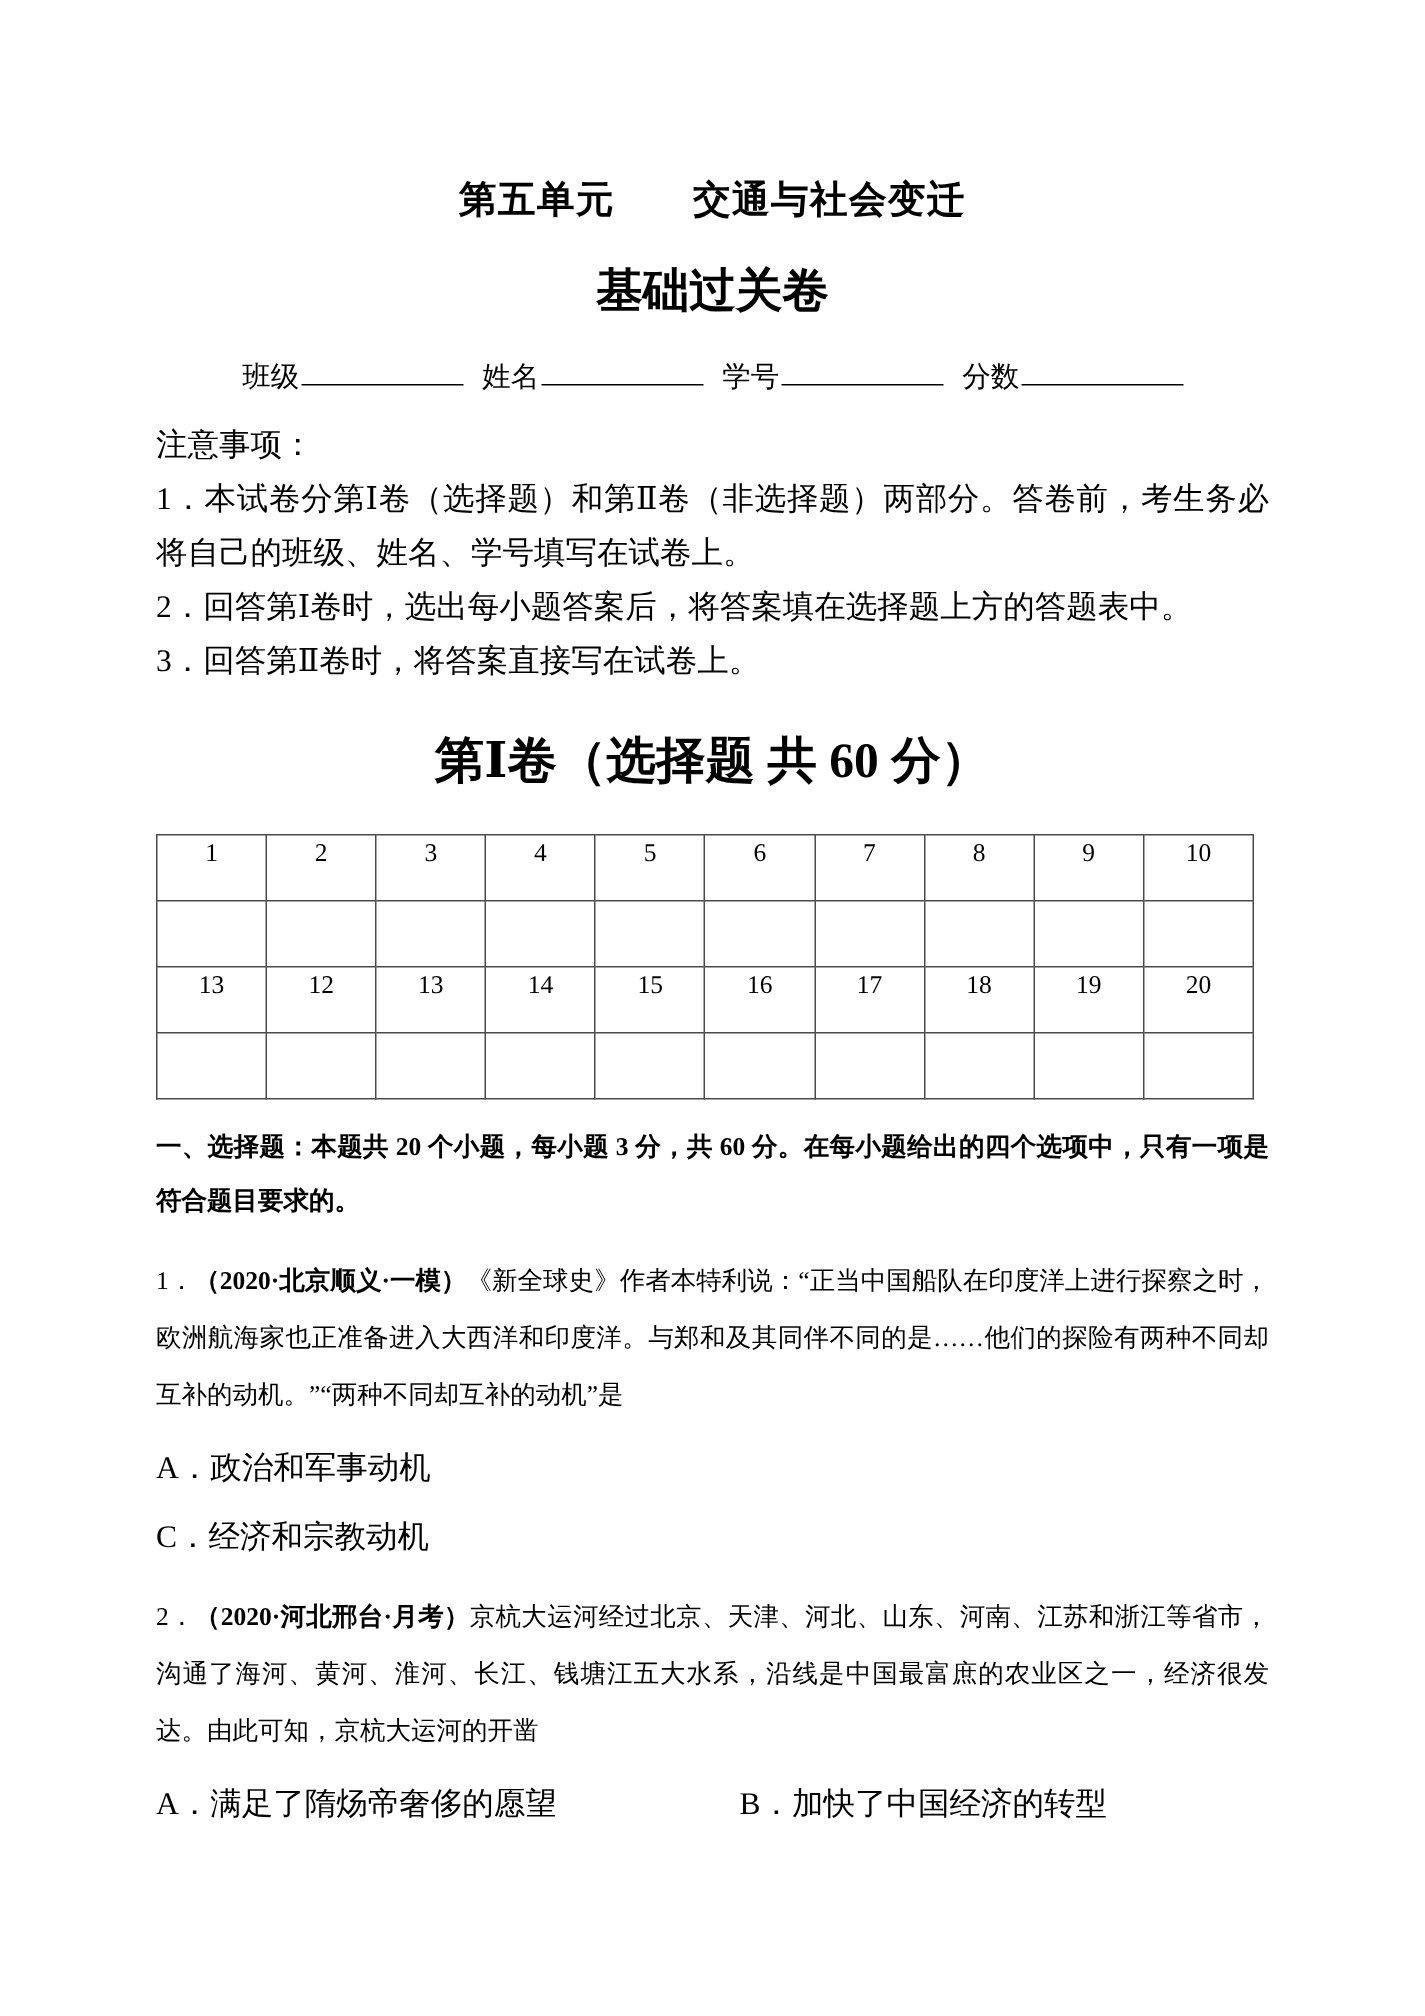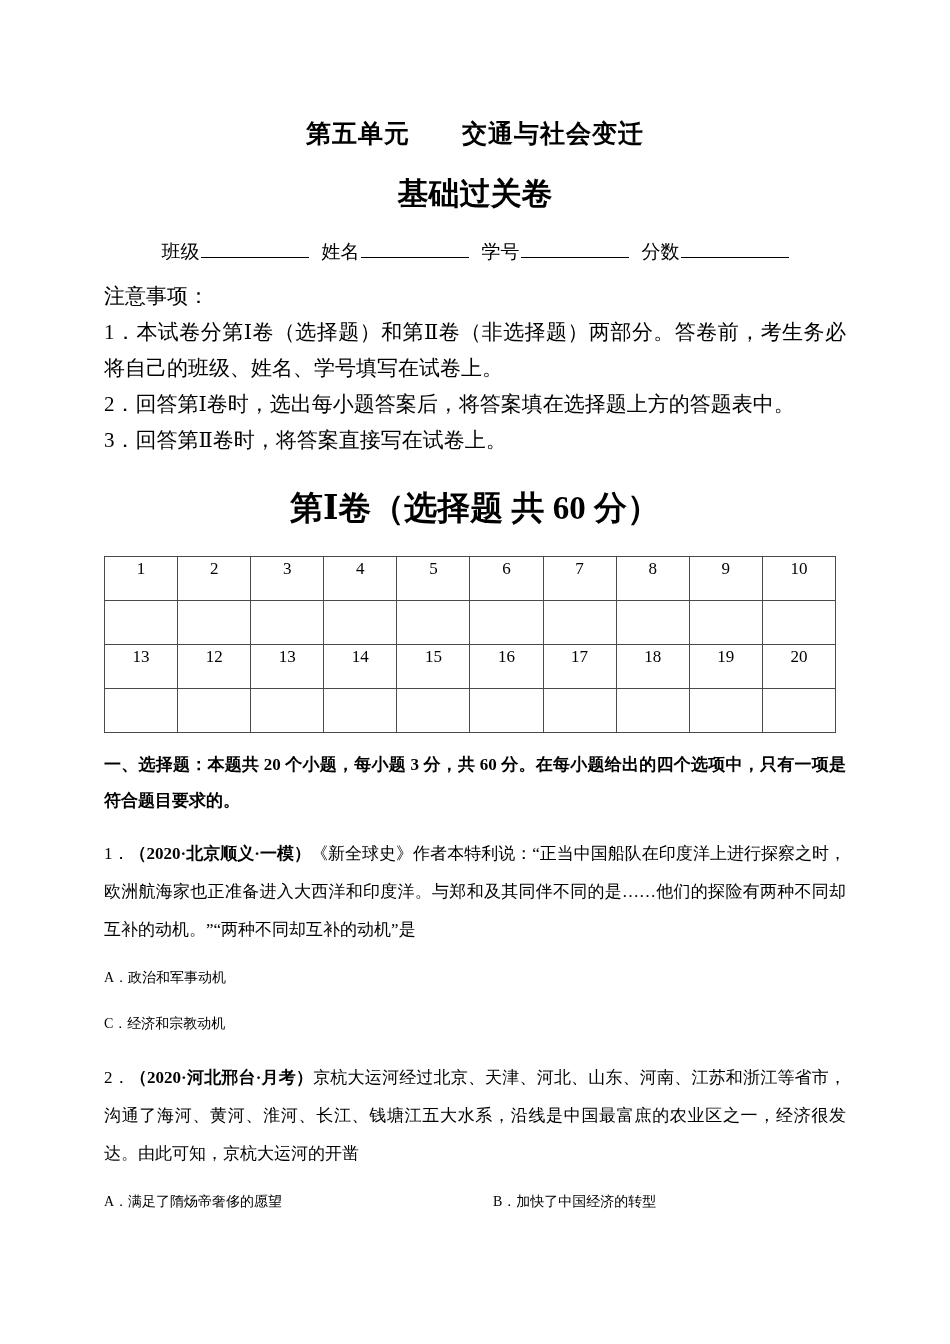--- a/index.html
+++ b/index.html
@@ -149,21 +149,21 @@
     color: #000000;
     font-weight: bold;
   }
   .q-num { }
 
   .options {
     padding-top: 10px;
   }
   .option-row {
     display: flex;
-    font-size: 14px;
+    font-size: 21px;
     line-height: 38px;
   }
   .option-row + .option-row { margin-top: 8px; }
   .option-cell {
     width: 50%;
     box-sizing: border-box;
   }
   .option-cell.right { padding-left: 18px; }
 </style>
 </head>

